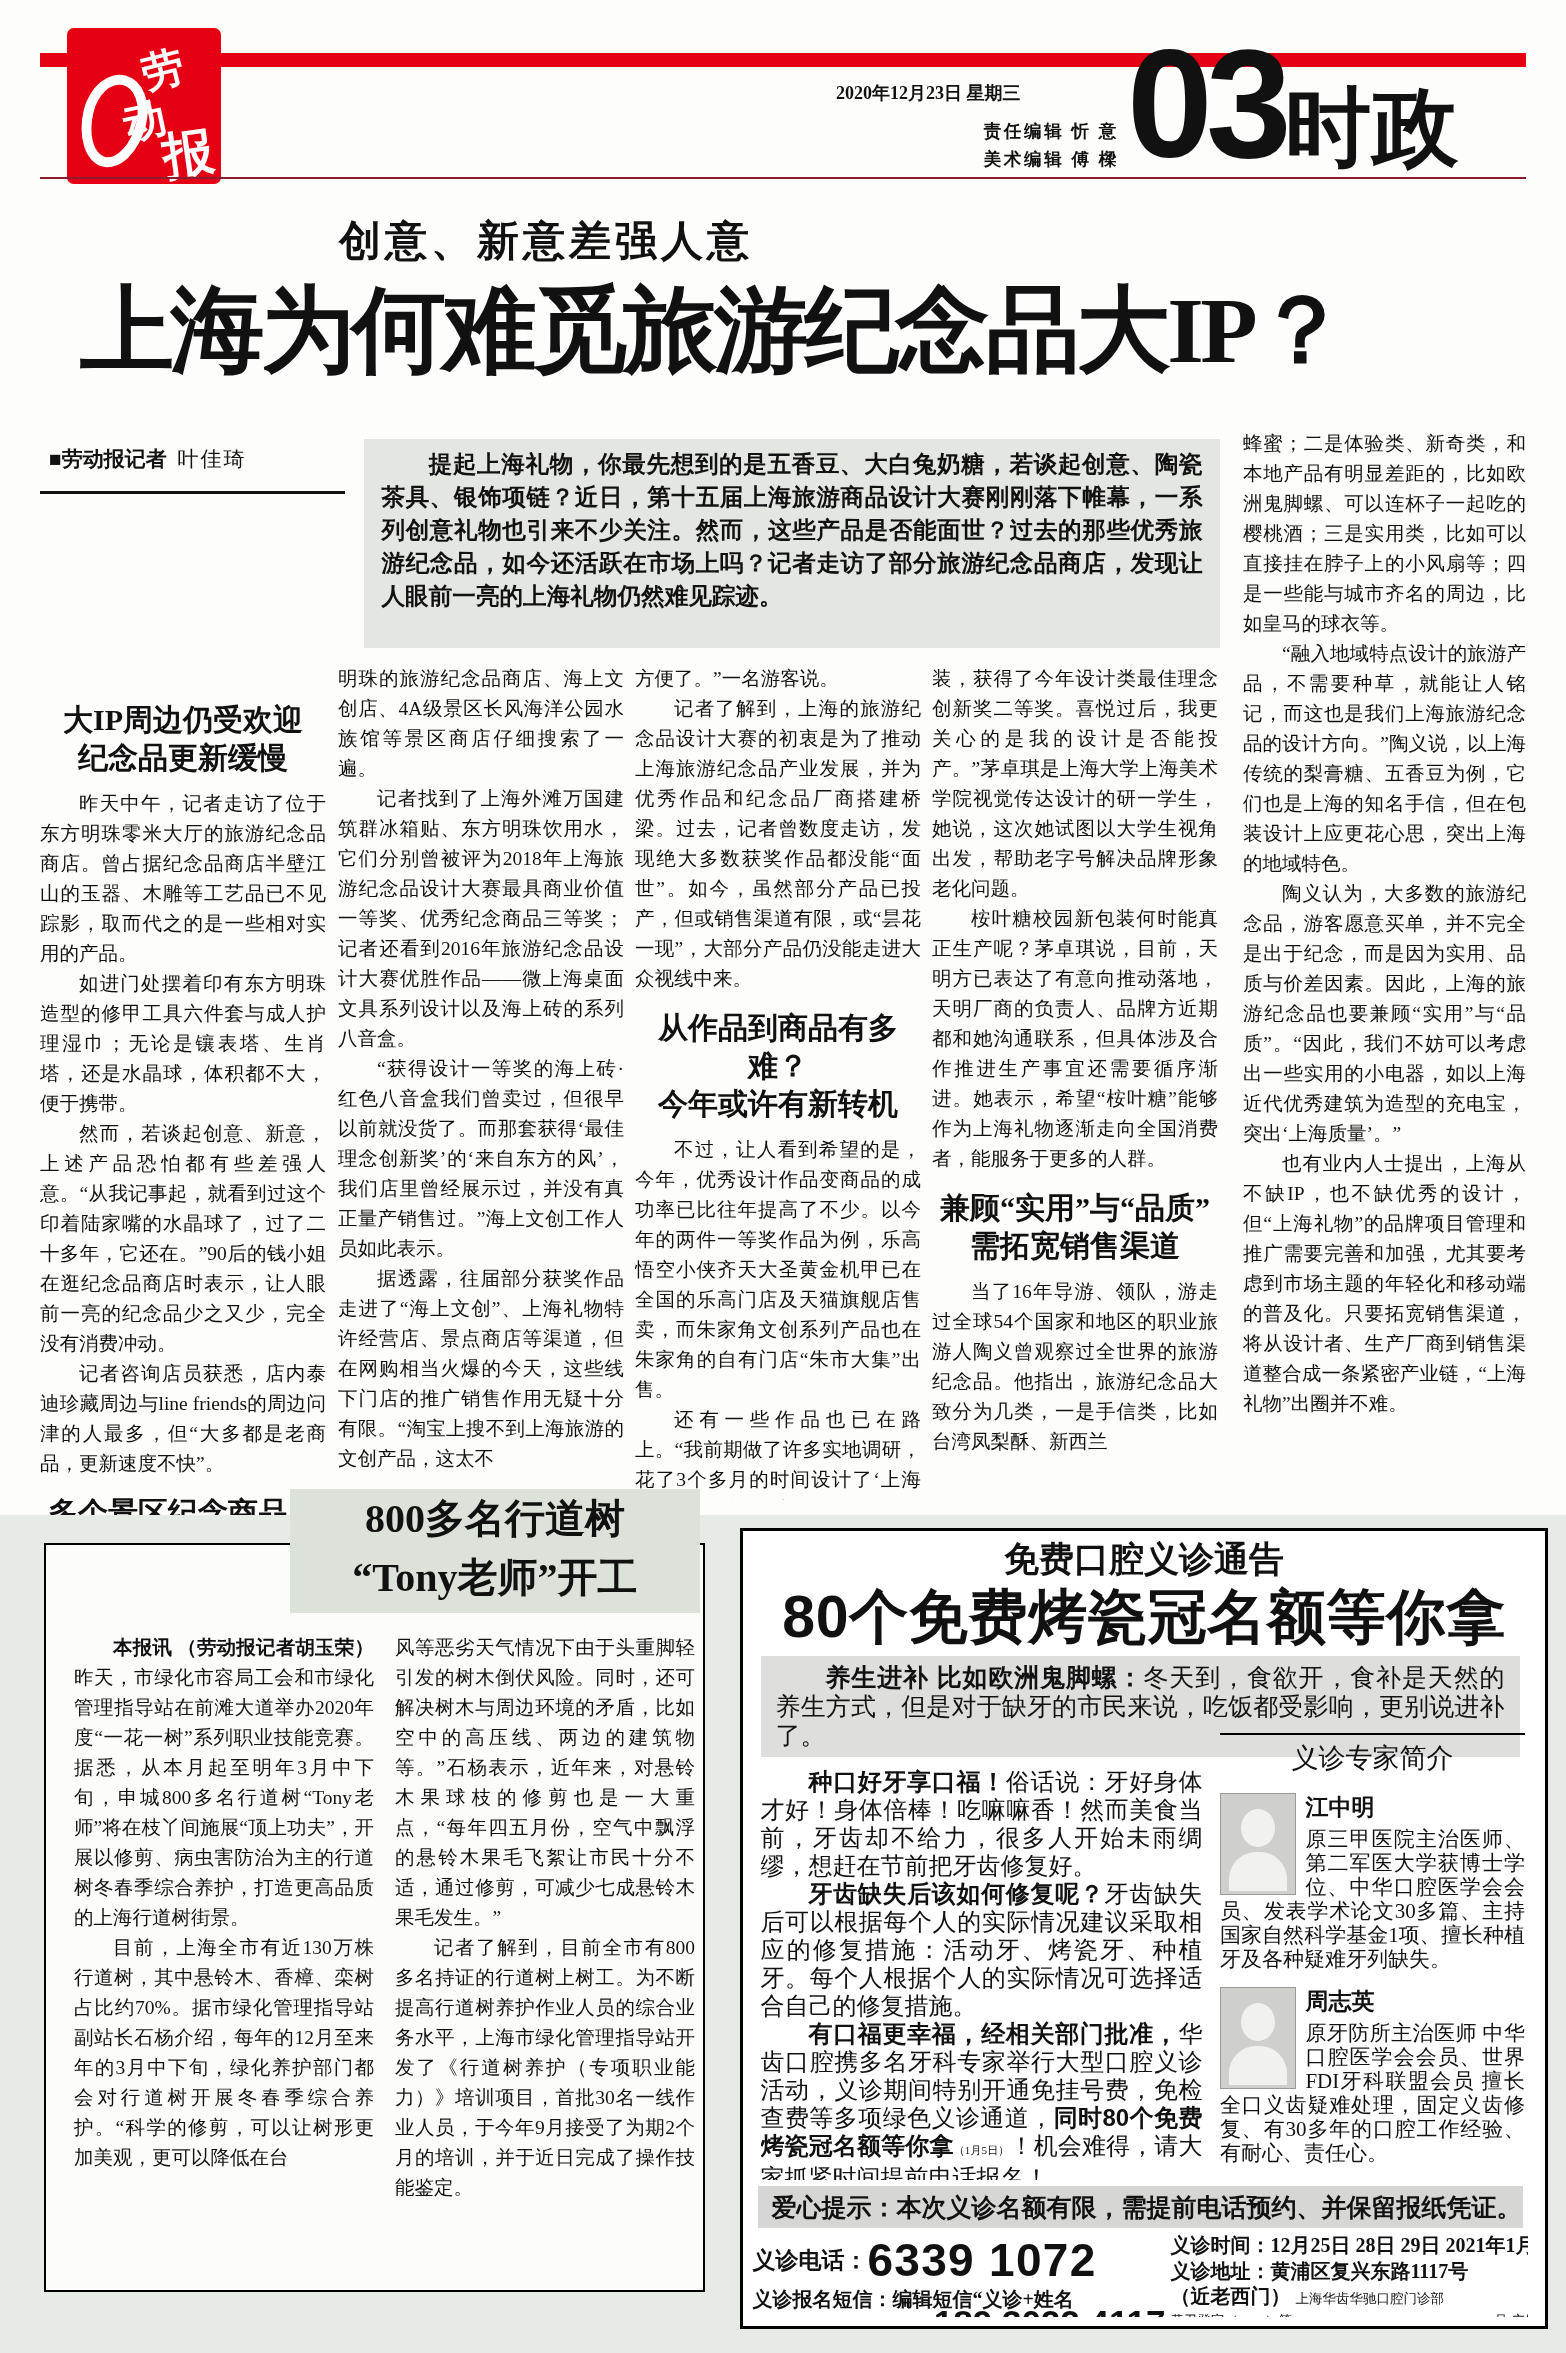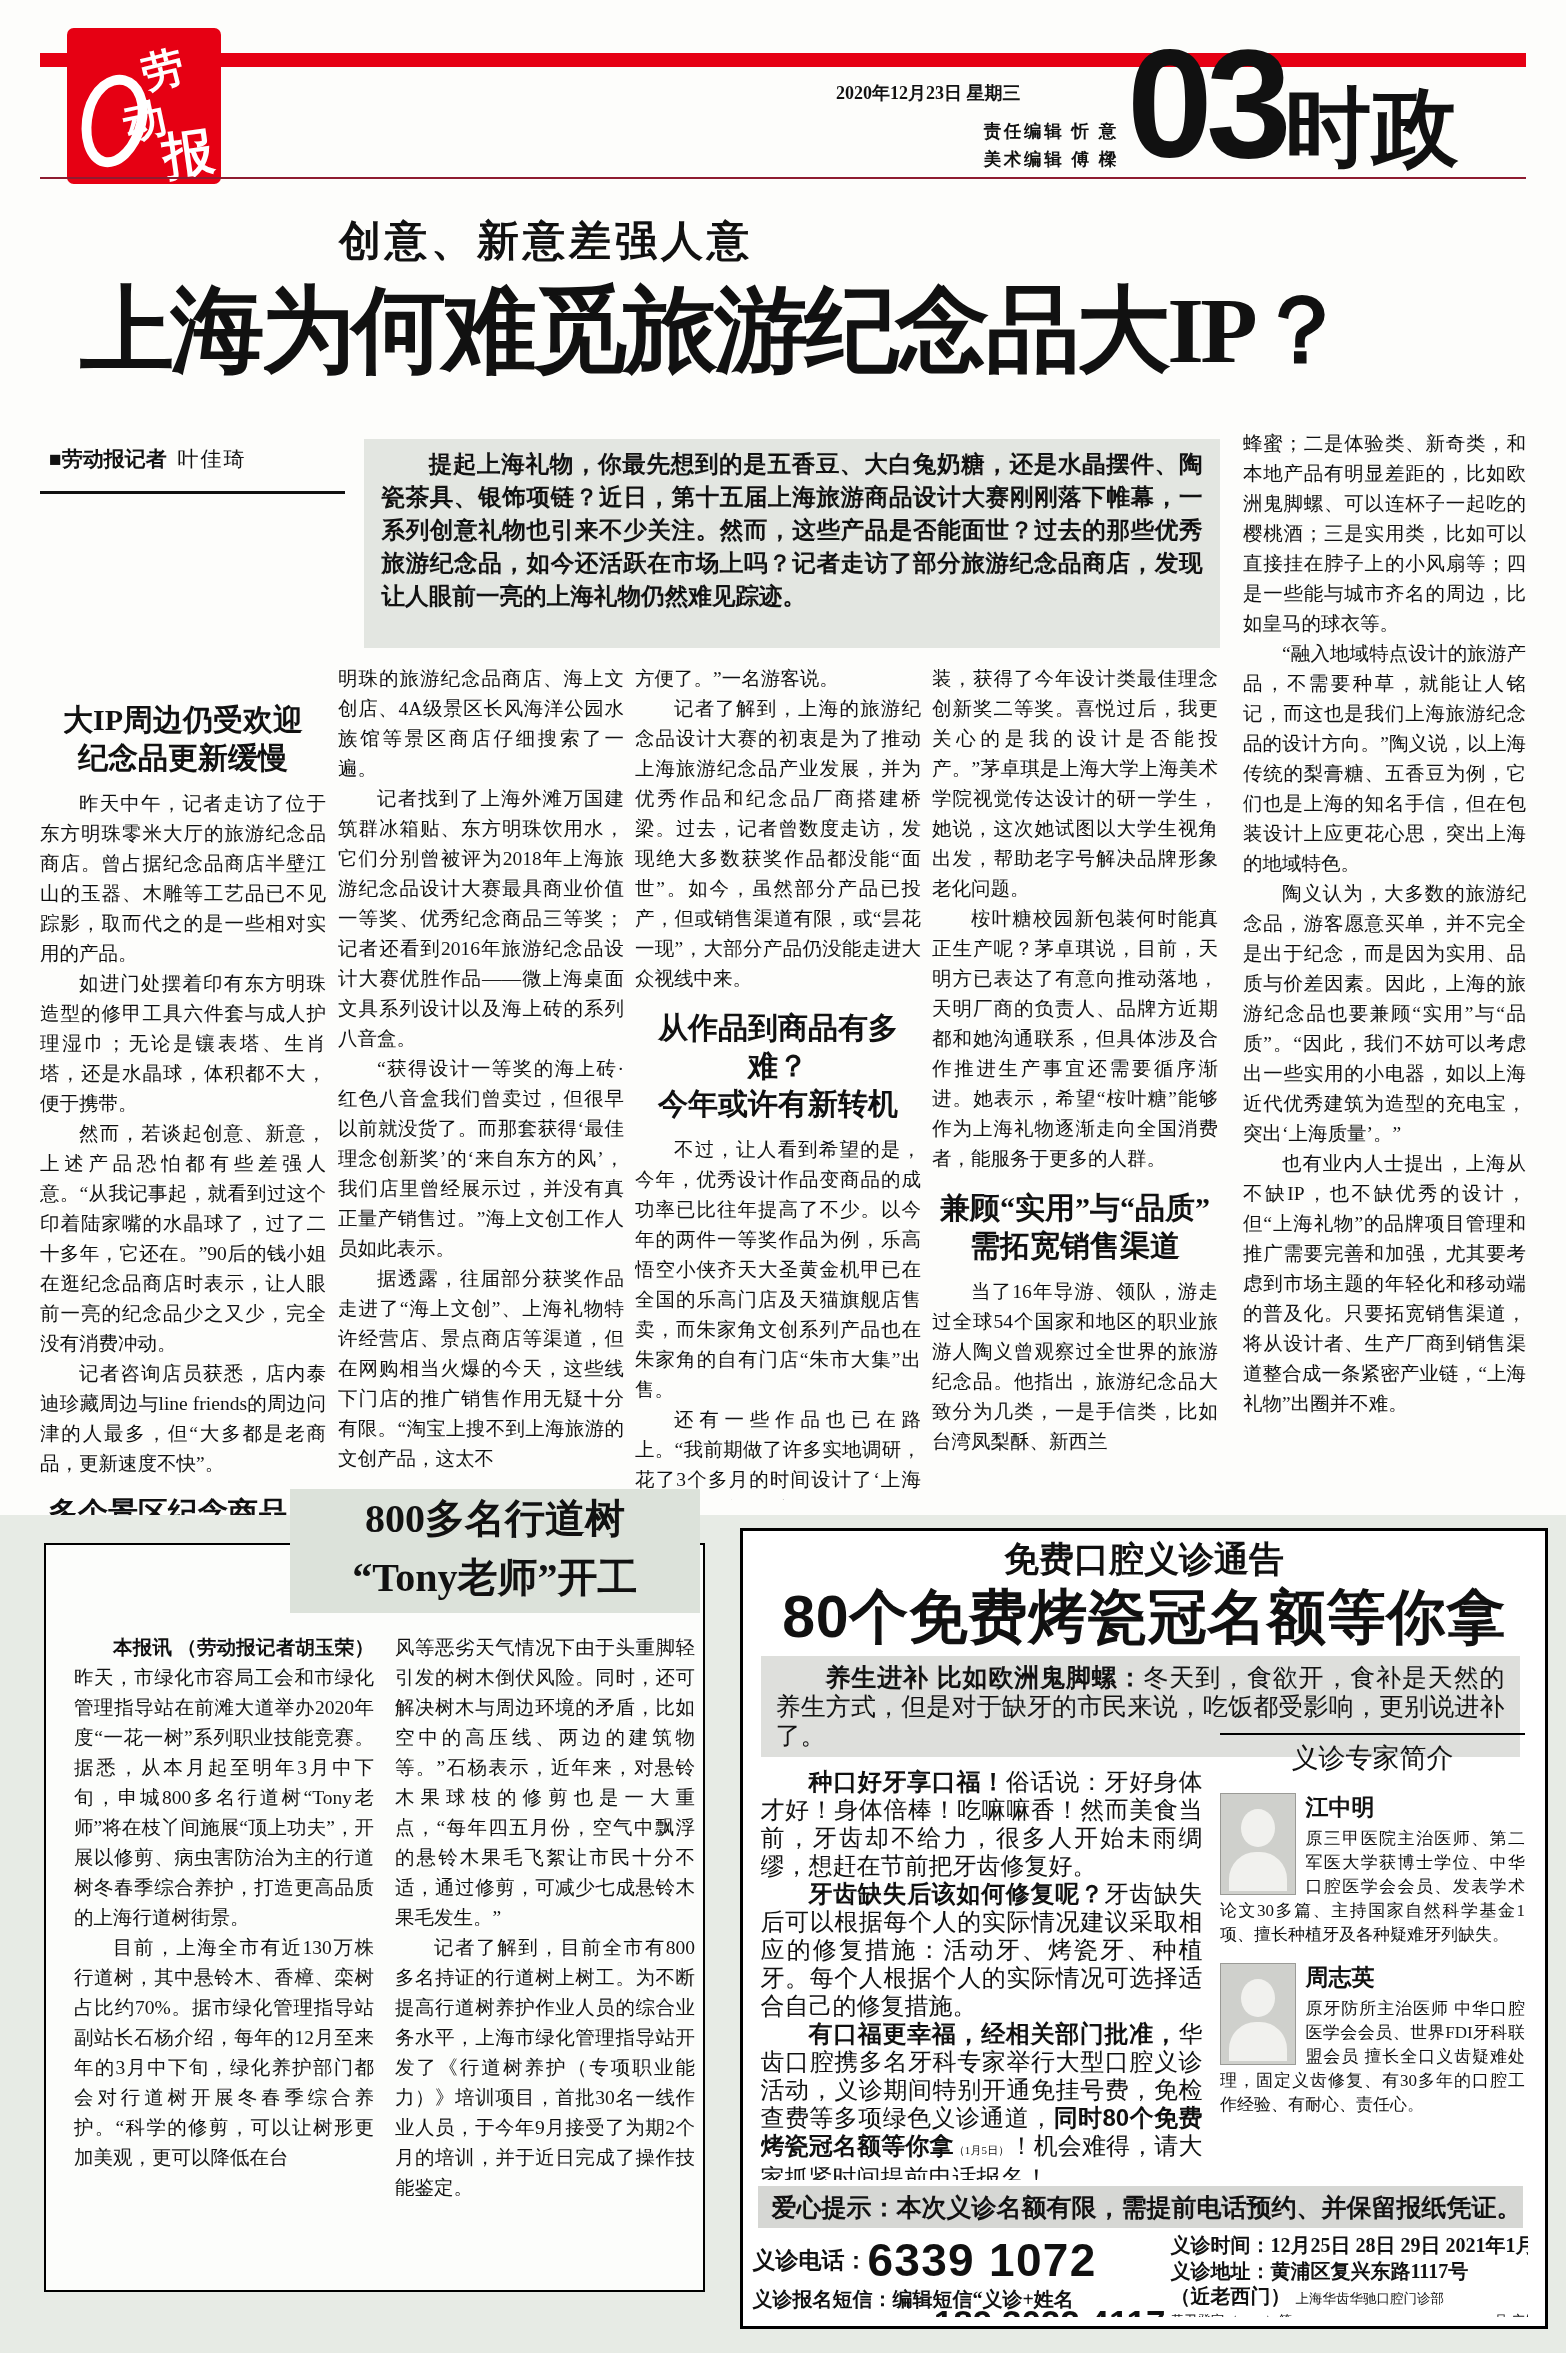--- a/index.html
+++ b/index.html
@@ -68,21 +68,21 @@
   .ad-colL .small{font-size:11px;}
   .ad-colR{position:absolute;left:477px;top:202px;width:305px;height:447px;overflow:hidden;}
   .exp-rule{height:2px;background:#000;margin-bottom:5.4px;}
   .exp-title{text-align:center;font-size:27px;font-weight:400;margin-bottom:13px;}
   .expert{overflow:hidden;margin-bottom:12px;}
   .photo{float:left;width:74px;height:100px;background:#cfd0cc;border:0.7px solid #9a9a96;position:relative;
          margin:4px 9.4px 2.7px 0;}
   .photo .head{position:absolute;left:20px;top:15px;width:34px;height:38px;border-radius:50%;background:#f1f1ee;}
   .photo .body{position:absolute;left:8px;top:58px;width:58px;height:39px;border-radius:27px 27px 0 0;background:#f1f1ee;}
   .exp-name{font-size:23px;font-weight:900;margin:2.7px 0 4px;}
-  .exp-desc{font-size:17px;line-height:24px;text-align:justify;}
+  .exp-desc{font-size:21px;line-height:24px;text-align:justify;}
   .ad-tip{position:absolute;left:15px;top:655px;width:765px;height:42px;background:#d6d7d4;font-size:25px;
           font-weight:700;line-height:42px;padding-left:13.5px;box-sizing:border-box;overflow:hidden;}
   .ad-tip b{font-family:"Liberation Sans","DejaVu Sans",sans-serif;font-weight:900;}
   .ad-contact{position:absolute;left:9.4px;top:702px;width:776px;height:84px;display:flex;overflow:hidden;}
   .cL{width:418px;}
   .cR{width:358px;}
   .phonerow{display:flex;align-items:center;}
   .phonerow .lbl{font-size:23px;font-weight:900;}
   .phonerow .num{font-size:46px;font-weight:900;letter-spacing:1.3px;font-family:"Liberation Sans","DejaVu Sans",sans-serif;}
   .smsline{font-size:20px;font-weight:700;line-height:24px;}
@@ -112,21 +112,21 @@
   </div>
   <div class="abs headrule"></div>
 
   <div class="abs kicker">创意、新意差强人意</div>
   <div class="abs mainline">上海为何难觅旅游纪念品大IP？</div>
 
   <div class="abs byline">
     <b>■</b><b>劳动报记者</b><span class="nm">叶佳琦</span>
   </div>
   <div class="abs byrule"></div>
-  <div class="abs intro">提起上海礼物，你最先想到的是五香豆、大白兔奶糖，还是水晶摆件、陶瓷茶具、银饰项链？近日，第十五届上海旅游商品设计大赛刚刚落下帷幕，一系列创意礼物也引来不少关注。然而，这些产品是否能面世？过去的那些优秀旅游纪念品，如今还活跃在市场上吗？记者走访了部分旅游纪念品商店，发现让人眼前一亮的上海礼物仍然难见踪迹。</div>
+  <div class="abs intro">提起上海礼物，你最先想到的是五香豆、大白兔奶糖，若谈起创意、陶瓷茶具、银饰项链？近日，第十五届上海旅游商品设计大赛刚刚落下帷幕，一系列创意礼物也引来不少关注。然而，这些产品是否能面世？过去的那些优秀旅游纪念品，如今还活跃在市场上吗？记者走访了部分旅游纪念品商店，发现让人眼前一亮的上海礼物仍然难见踪迹。</div>
 
   <div class="abs bodycol c1">
     <div class="subhead" style="margin-top:0;">
       <span>大IP周边仍受欢迎</span><br>
       <span>纪念品更新缓慢</span>
     </div>
     <p>昨天中午，记者走访了位于东方明珠零米大厅的旅游纪念品商店。曾占据纪念品商店半壁江山的玉器、木雕等工艺品已不见踪影，取而代之的是一些相对实用的产品。</p>
     <p>如进门处摆着印有东方明珠造型的修甲工具六件套与成人护理湿巾；无论是镶表塔、生肖塔，还是水晶球，体积都不大，便于携带。</p>
     <p>然而，若谈起创意、新意，上述产品恐怕都有些差强人意。“从我记事起，就看到过这个印着陆家嘴的水晶球了，过了二十多年，它还在。”90后的钱小姐在逛纪念品商店时表示，让人眼前一亮的纪念品少之又少，完全没有消费冲动。</p>
     <p>记者咨询店员获悉，店内泰迪珍藏周边与line friends的周边问津的人最多，但“大多都是老商品，更新速度不快”。</p>

